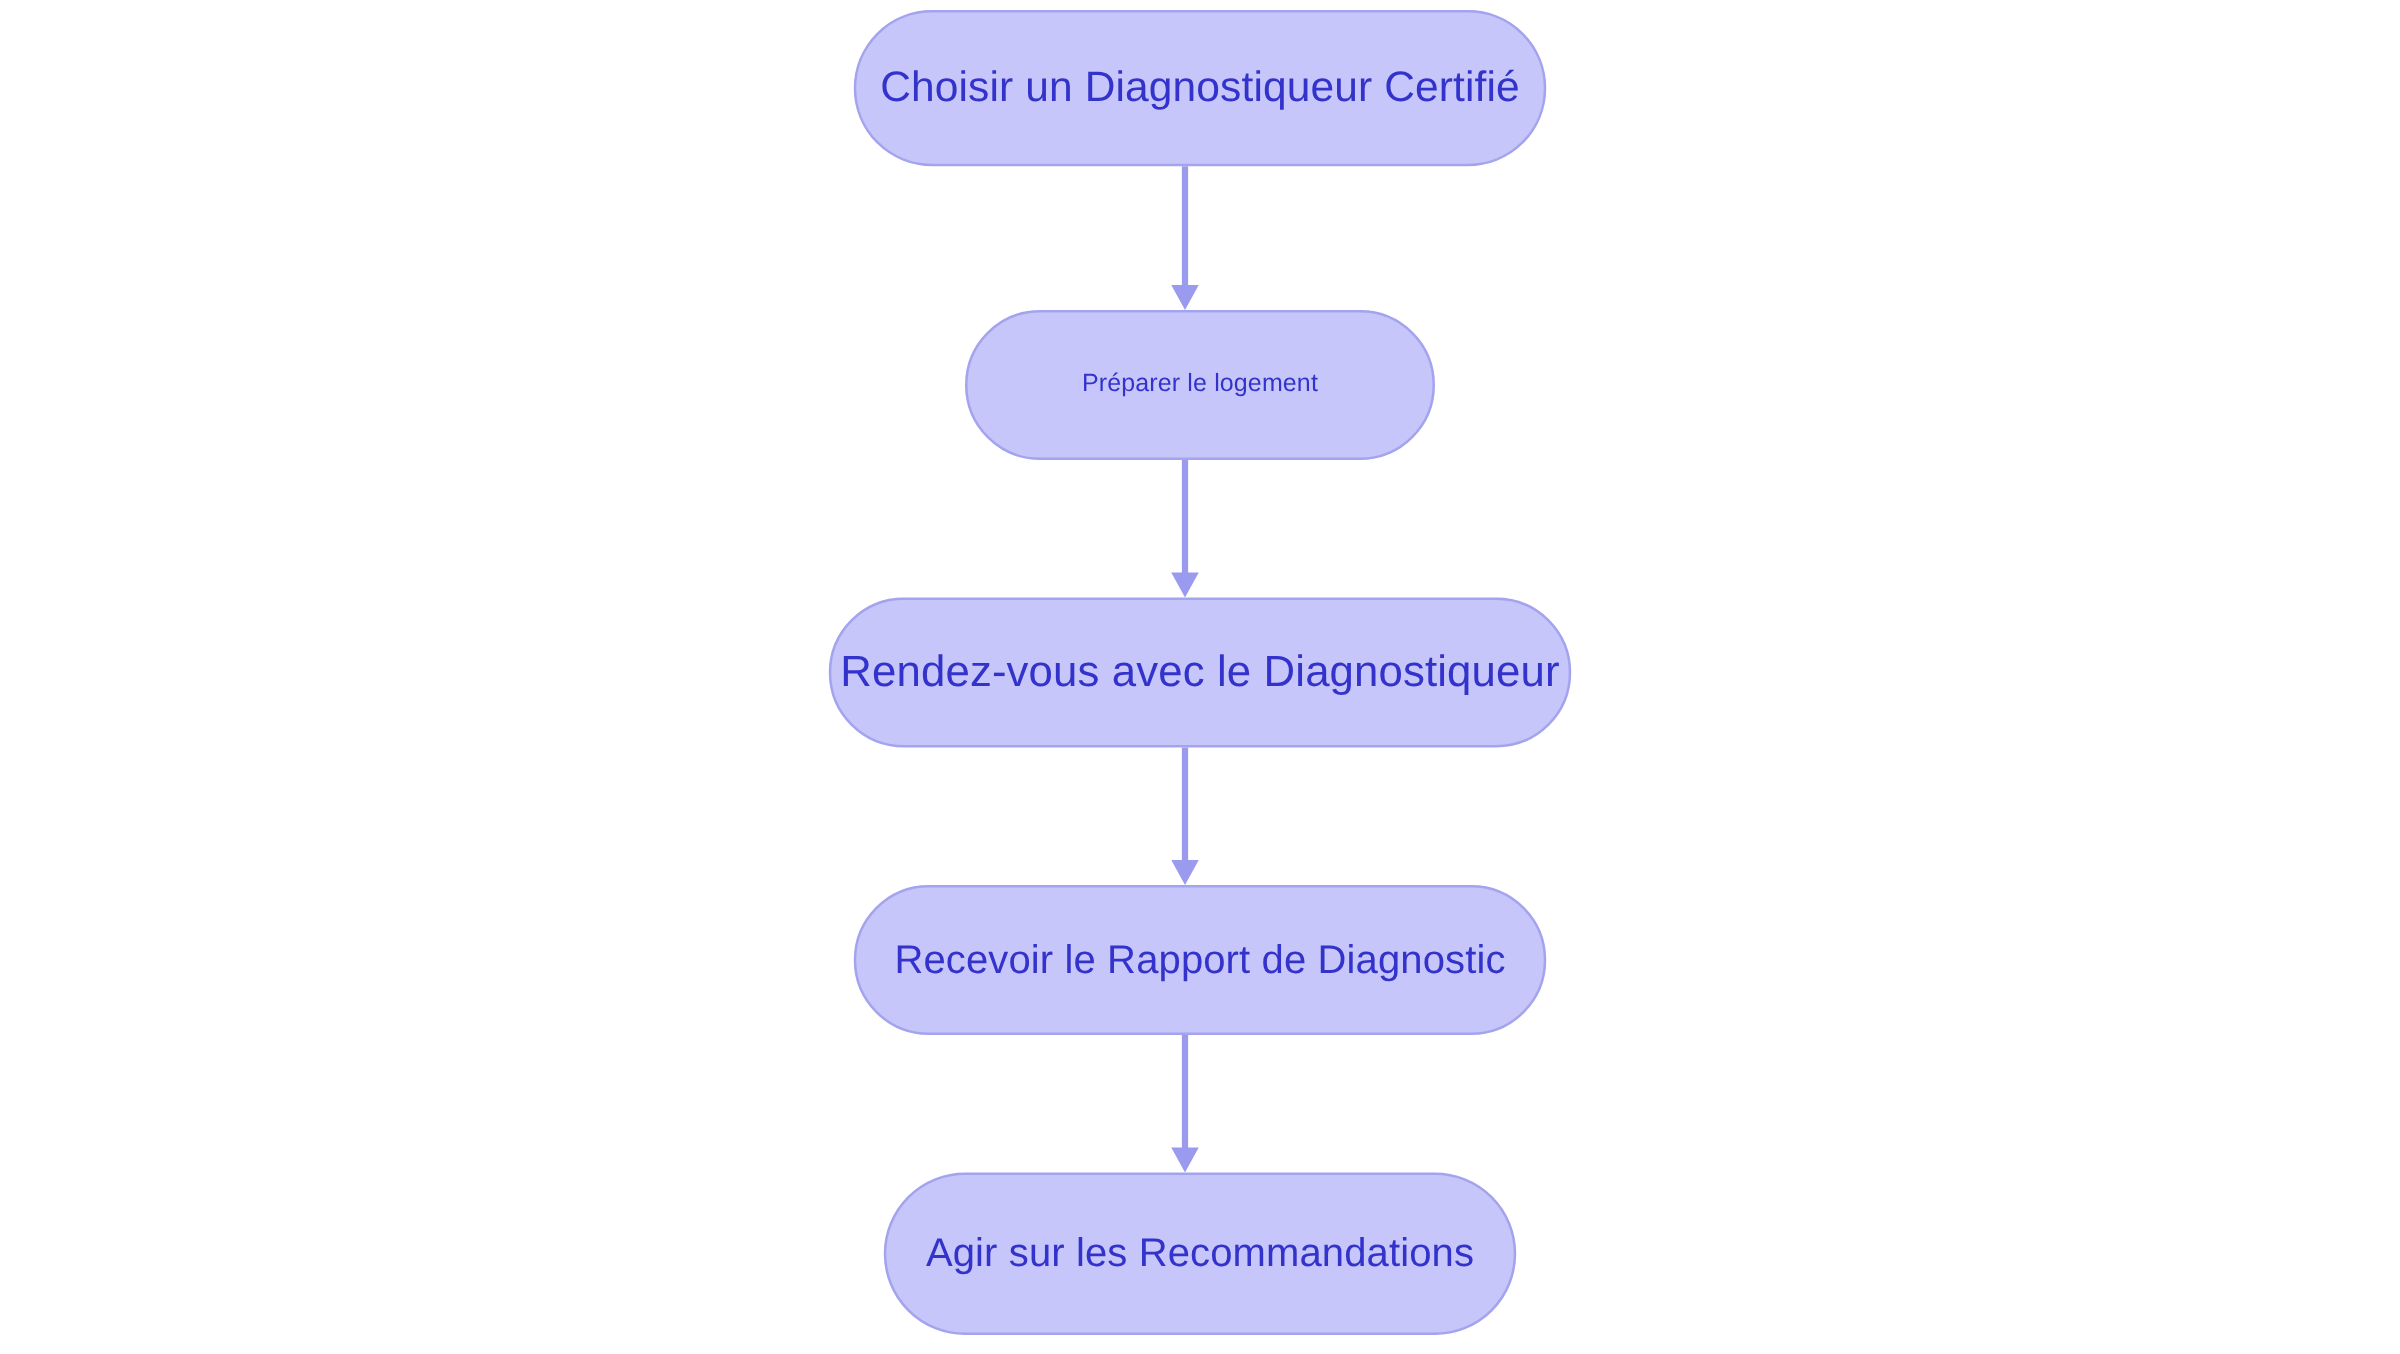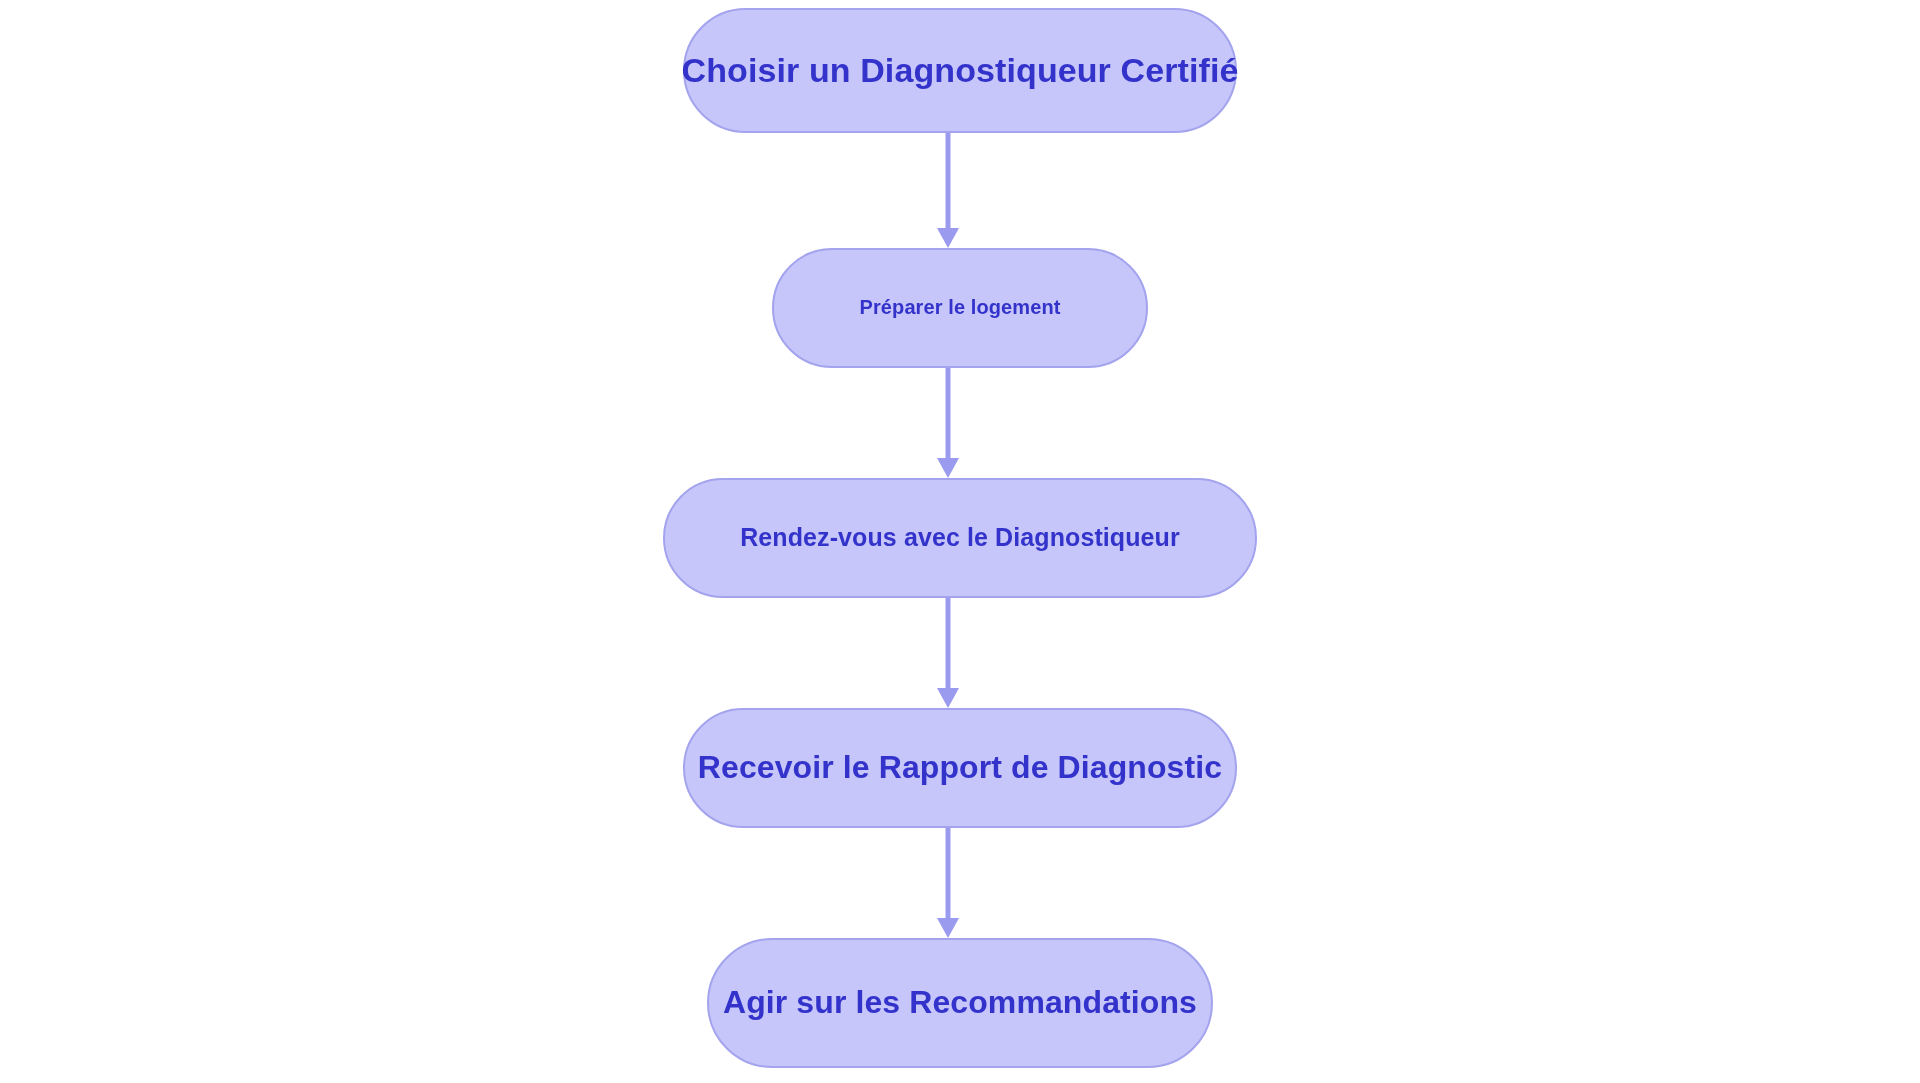--- a/index.html
+++ b/index.html
@@ -24,21 +24,21 @@
     position: absolute;
     box-sizing: border-box;
     display: flex;
     align-items: center;
     justify-content: center;
     background: #c6c6fa;
     border: 2px solid #a3a3ee;
     border-radius: 999px;
     color: #3333cc;
     font-family: "Liberation Sans", sans-serif;
-    font-weight: 700;
+    font-weight: 400;
     letter-spacing: 0.1px;
     white-space: nowrap;
     user-select: none;
   }
   .flow-node .node-label {
     display: block;
     line-height: 1;
     padding-bottom: 2px;
   }
   .flow-connector {
@@ -77,21 +77,21 @@
         <line x1="12" y1="0" x2="12" y2="92" stroke="#9a9aef" stroke-width="5"></line>
         <polygon points="1,90 23,90 12,110" fill="#9a9aef"></polygon>
       </svg>
     </div>
     <div class="flow-node" style="left: 683px; top: 8px; width: 554px; height: 125px; font-size: 34px; background: rgb(198, 198, 250); border-color: rgb(163, 163, 238); color: rgb(51, 51, 204);">
       <span class="node-label">Choisir un Diagnostiqueur Certifié</span>
     </div>
     <div class="flow-node" style="left: 772px; top: 248px; width: 376px; height: 120px; font-size: 20px; background: rgb(198, 198, 250); border-color: rgb(163, 163, 238); color: rgb(51, 51, 204);">
       <span class="node-label">Préparer le logement</span>
     </div>
-    <div class="flow-node" style="left: 663px; top: 478px; width: 594px; height: 120px; font-size: 25px; background: rgb(198, 198, 250); border-color: rgb(163, 163, 238); color: rgb(51, 51, 204);">
+    <div class="flow-node" style="left: 663px; top: 478px; width: 594px; height: 120px; font-size: 35px; background: rgb(198, 198, 250); border-color: rgb(163, 163, 238); color: rgb(51, 51, 204);">
       <span class="node-label">Rendez-vous avec le Diagnostiqueur</span>
     </div>
     <div class="flow-node" style="left: 707px; top: 938px; width: 506px; height: 130px; font-size: 32px; background: rgb(198, 198, 250); border-color: rgb(163, 163, 238); color: rgb(51, 51, 204);">
       <span class="node-label">Agir sur les Recommandations</span>
     </div>
     <div class="flow-node" style="left: 683px; top: 708px; width: 554px; height: 120px; font-size: 32px; background: rgb(198, 198, 250); border-color: rgb(163, 163, 238); color: rgb(51, 51, 204);">
       <span class="node-label">Recevoir le Rapport de Diagnostic</span>
     </div>
   </div>
 

